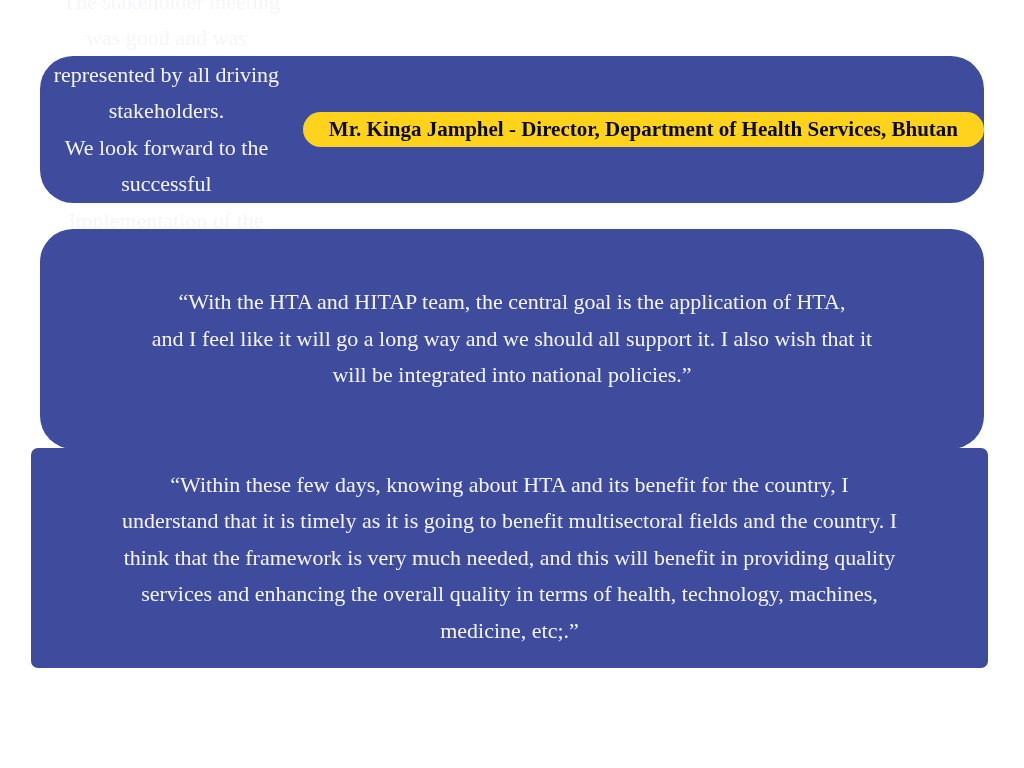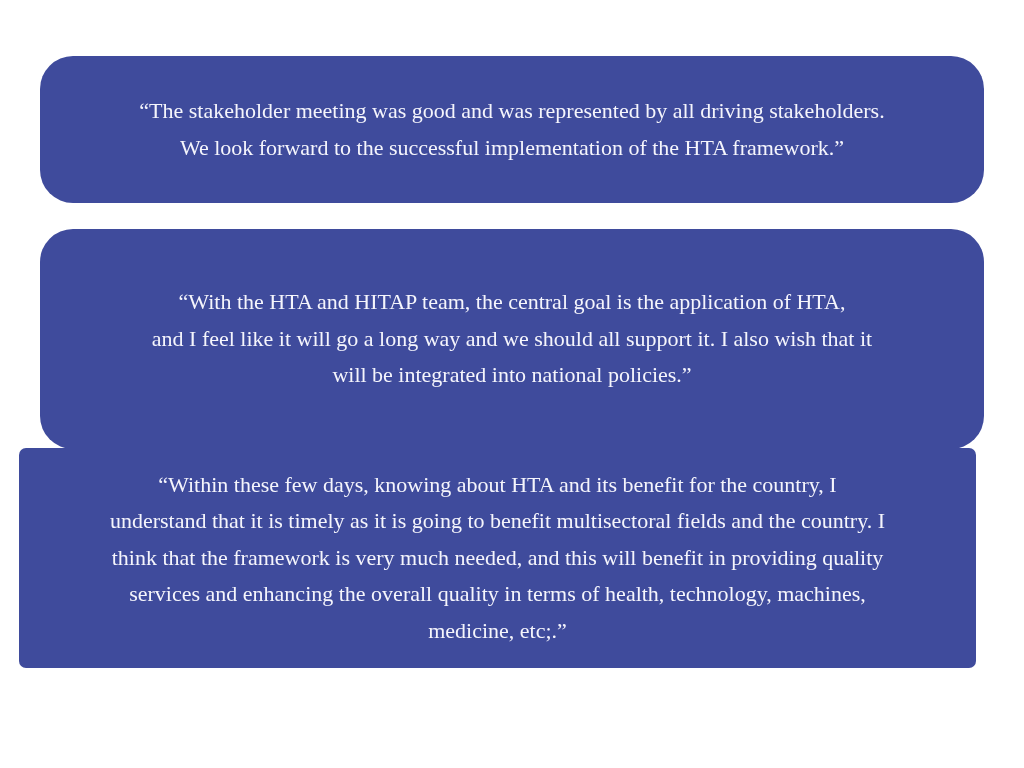--- a/index.html
+++ b/index.html
@@ -26,21 +26,21 @@
     background: var(--card);
     border-radius: 33px;
     display: flex;
     flex-direction: row;
     align-items: center;
     justify-content: center;
     gap: 10px;
   }
   .card.c0 { left: 40px; top: 56px;  width: 944px; height: 147px; }
   .card.c1 { left: 40px; top: 229px; width: 944px; height: 220px; }
-  .card.c2 { left: 19px; top: 448px; width: 957px; height: 220px; border-radius: 7px; }
+  .card.c2 { left: 31px; top: 448px; width: 957px; height: 220px; border-radius: 7px; }
   .quote {
     color: var(--quote-text);
     font-size: 22px;
     line-height: 36.5px;
     text-align: center;
     white-space: pre-line;
     width: 100%;
     padding: 0 12px;
   }
   .badge {
@@ -58,20 +58,21 @@
   }
 </style>
 </head>
 <body>
 
 <div class="slide">
 
   <section class="card c0">
     <p class="quote">“The stakeholder meeting was good and was represented by all driving stakeholders.
 We look forward to the successful implementation of the HTA framework.”</p>
+    <div class="badge">Mr. Kinga Jamphel - Director, Department of Health Services, Bhutan</div>
   </section>
 
   <section class="card c1">
     <p class="quote">“With the HTA and HITAP team, the central goal is the application of HTA,
 and I feel like it will go a long way and we should all support it. I also wish that it
 will be integrated into national policies.”</p>
   </section>
 
   <section class="card c2">
     <p class="quote">“Within these few days, knowing about HTA and its benefit for the country, I

